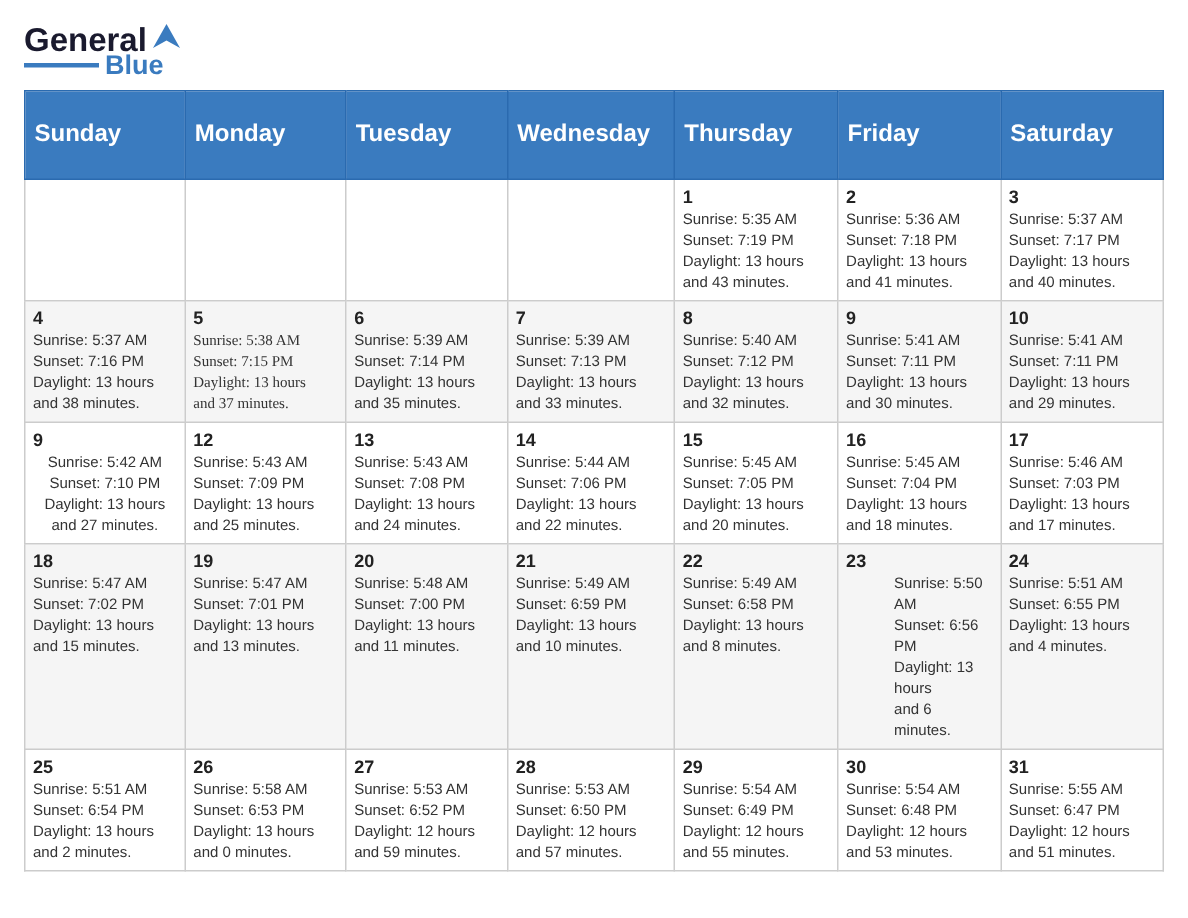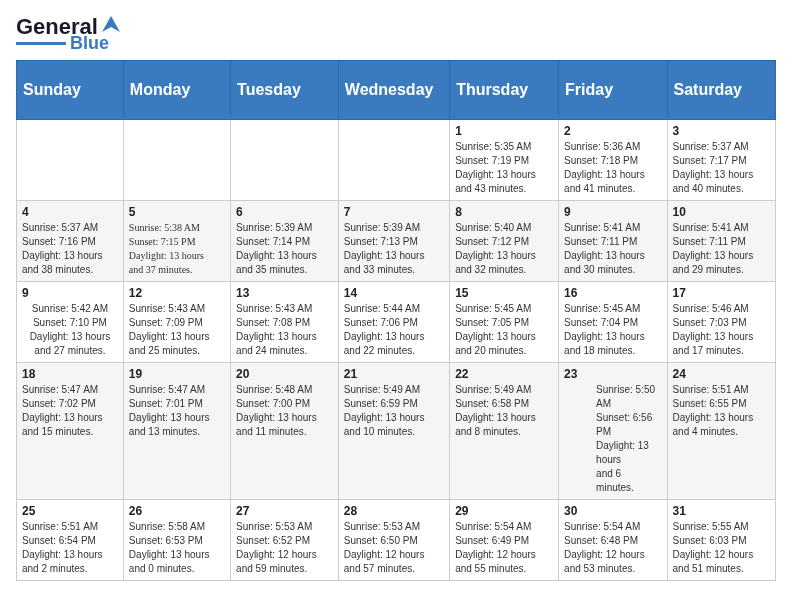--- a/index.html
+++ b/index.html
@@ -337,19 +337,19 @@
         <td>
           <div class="day-number">30</div>
           <div class="day-info" style="white-space: pre-line;">Sunrise: 5:54 AM
 Sunset: 6:48 PM
 Daylight: 12 hours
 and 53 minutes.</div>
         </td>
         <td>
           <div class="day-number">31</div>
           <div class="day-info" style="white-space: pre-line;">Sunrise: 5:55 AM
-Sunset: 6:03 PM
+Sunset: 6:47 PM
 Daylight: 12 hours
 and 51 minutes.</div>
         </td>
       </tr>
     </tbody>
 </table>
 
 </body></html>

